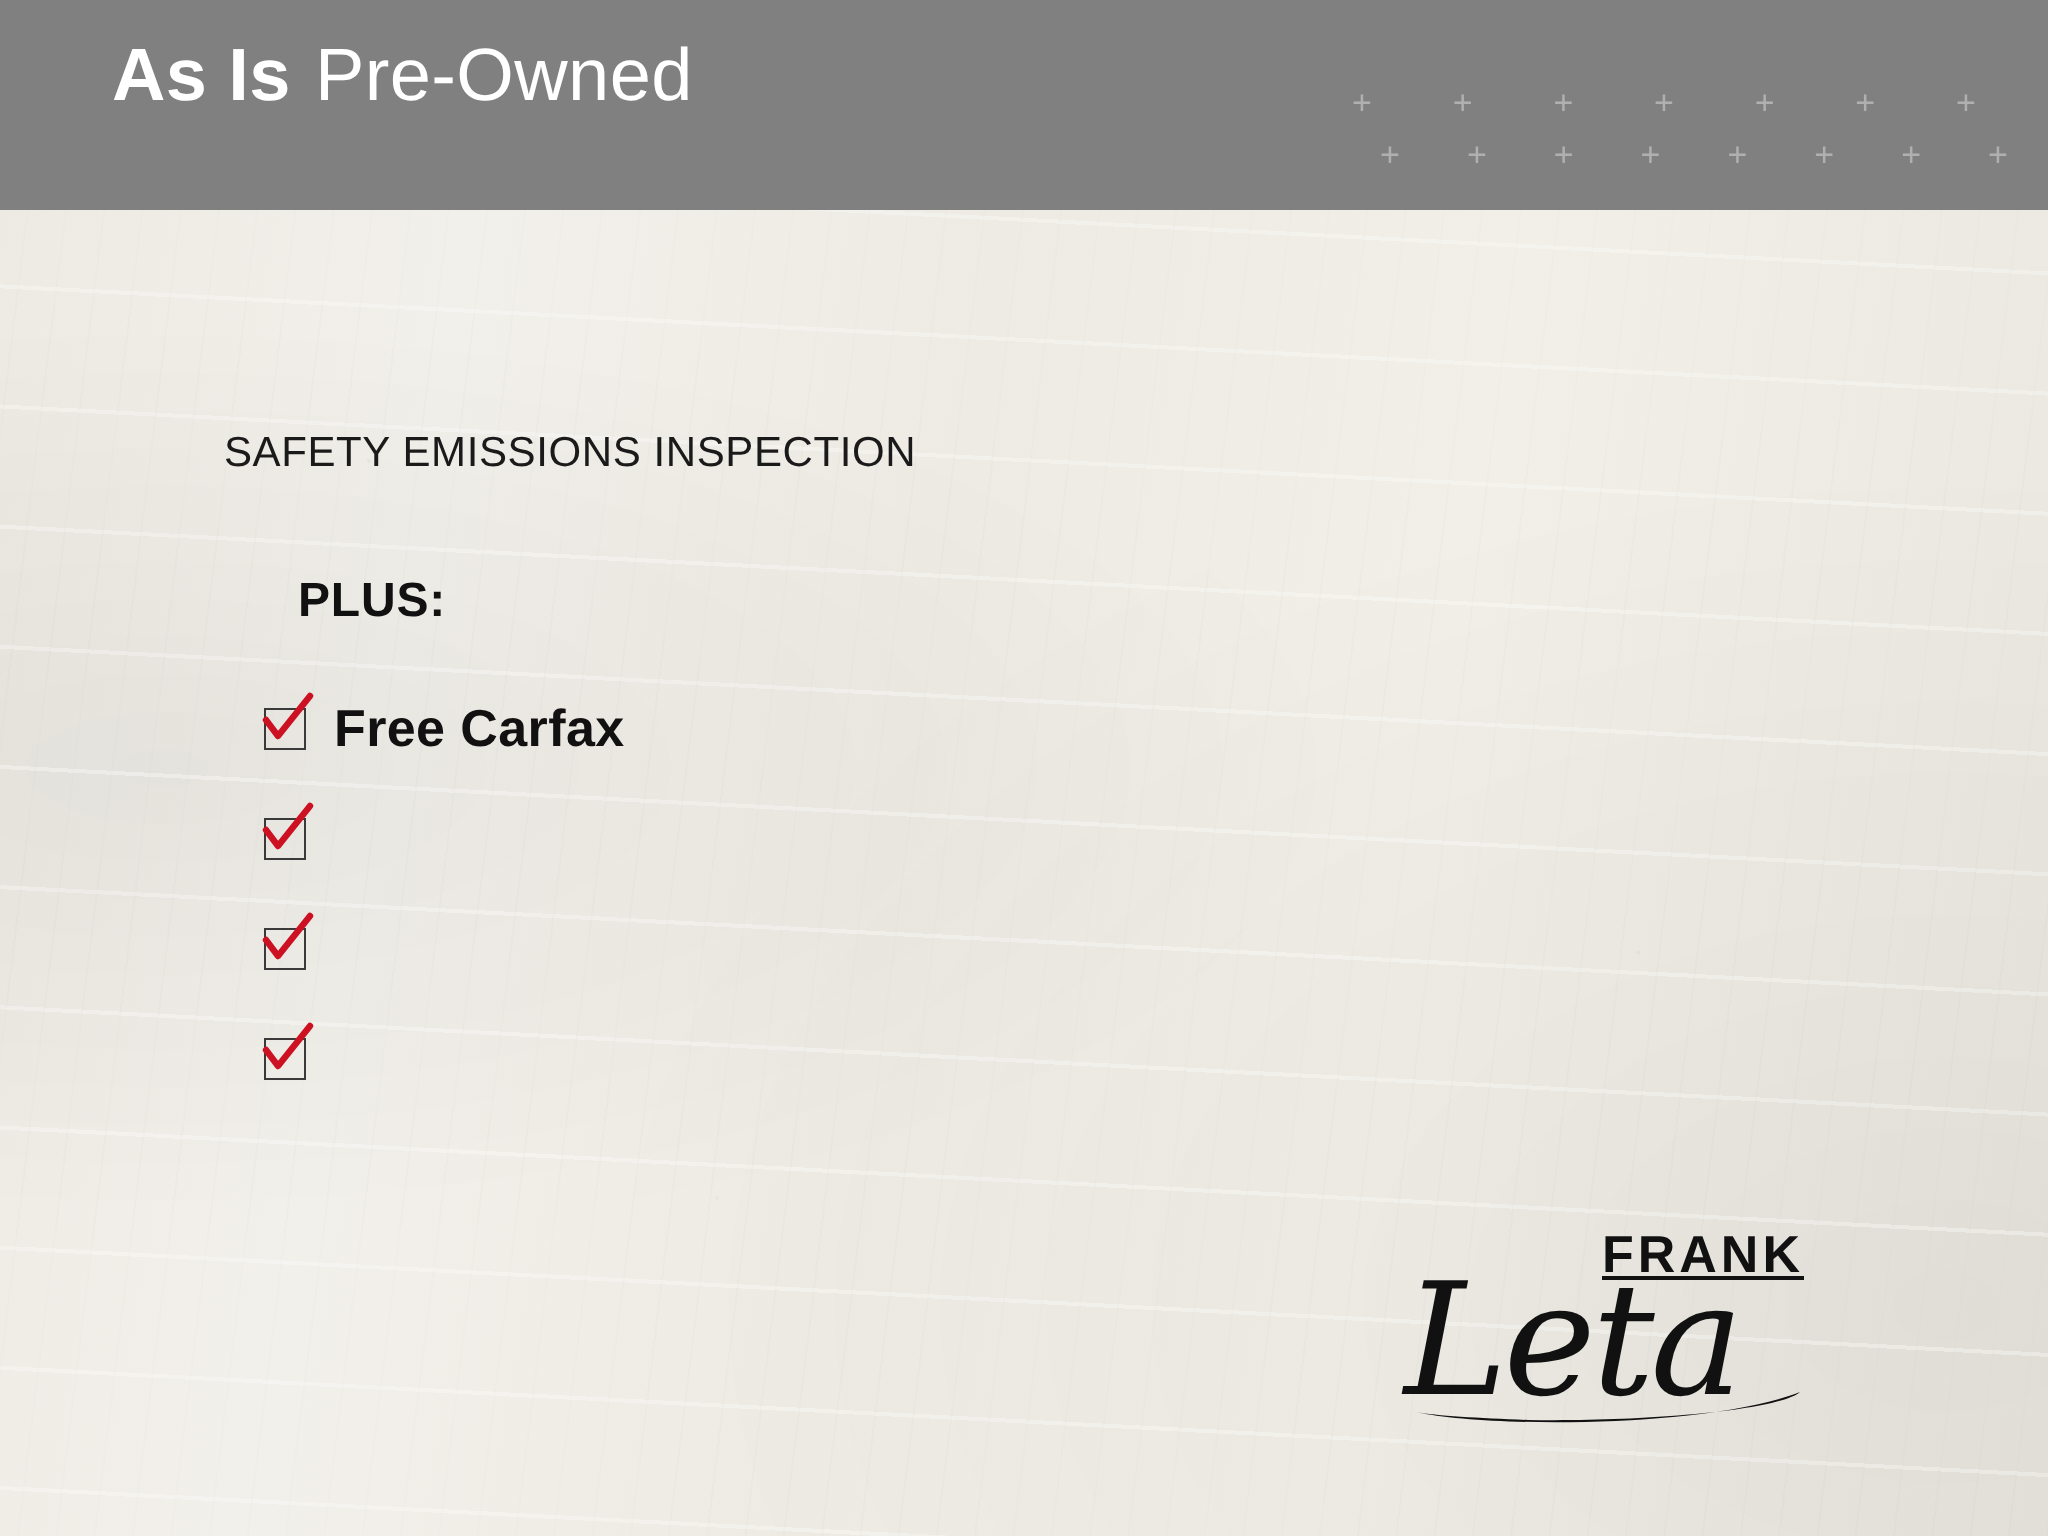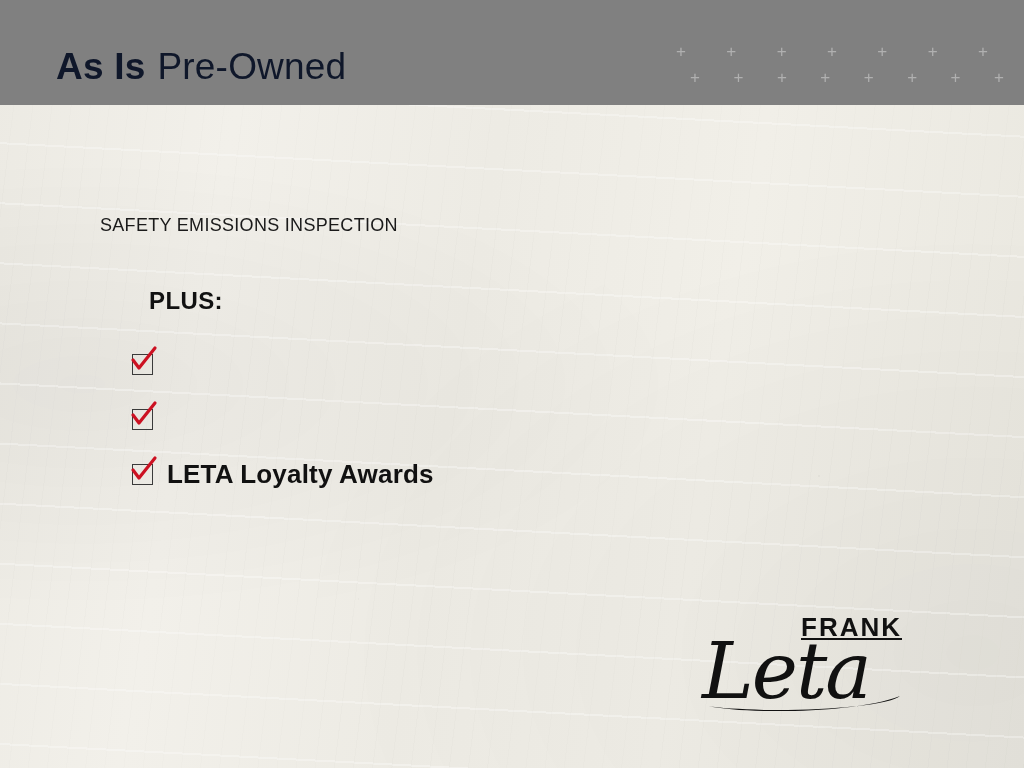--- a/index.html
+++ b/index.html
@@ -46,24 +46,24 @@
     left: 0;
     width: 1024px;
     height: 105px;
     background: #808080;
     overflow: hidden;
   }
 
   .header-title {
     position: absolute;
     left: 56px;
-    top: 45px;
+    top: 16px;
     font-size: 37px;
     line-height: 44px;
-    color: #0f172a;
+    color: #ffffff;
     letter-spacing: 0.2px;
     white-space: nowrap;
   }
   .header-title .strong {
     font-weight: bold;
   }
   .header-title .light {
     font-weight: normal;
     margin-left: 12px;
   }
@@ -101,23 +101,23 @@
   .body-area {
     position: absolute;
     left: 0;
     top: 105px;
     width: 1024px;
     height: 663px;
   }
 
   .headline {
     position: absolute;
-    left: 100px;
+    left: 112px;
     top: 110px;
-    font-size: 18px;
+    font-size: 21px;
     color: #1a1a1a;
     letter-spacing: 0.3px;
     white-space: nowrap;
   }
 
   .plus-label {
     position: absolute;
     left: 116px;
     top: 182px;
     font-size: 24px;
@@ -238,35 +238,42 @@
     <div class="headline">SAFETY EMISSIONS INSPECTION</div>
     <div class="plus-label">PLUS:</div>
 
     <div class="check-list">
       <div class="check-item">
         <span class="checkbox">
           <svg viewBox="0 0 28 28" aria-hidden="true">
               <path d="M3 14 L9 22 L25 2" fill="none" stroke="#cc1122" stroke-width="3.2" stroke-linecap="round" stroke-linejoin="round"></path>
             </svg>
         </span>
-      </div>
-      <div class="check-item">
-        <span class="checkbox">
-          <svg viewBox="0 0 28 28" aria-hidden="true">
-              <path d="M3 14 L9 22 L25 2" fill="none" stroke="#cc1122" stroke-width="3.2" stroke-linecap="round" stroke-linejoin="round"></path>
-            </svg>
-        </span>
-      </div>
-      <div class="check-item">
-        <span class="checkbox">
-          <svg viewBox="0 0 28 28" aria-hidden="true">
-              <path d="M3 14 L9 22 L25 2" fill="none" stroke="#cc1122" stroke-width="3.2" stroke-linecap="round" stroke-linejoin="round"></path>
-            </svg>
-        </span>
-        <span class="check-text">LETA Loyalty Awards</span>
+        <span class="check-text">Free Carfax</span>
+      </div>
+      <div class="check-item">
+        <span class="checkbox">
+          <svg viewBox="0 0 28 28" aria-hidden="true">
+              <path d="M3 14 L9 22 L25 2" fill="none" stroke="#cc1122" stroke-width="3.2" stroke-linecap="round" stroke-linejoin="round"></path>
+            </svg>
+        </span>
+      </div>
+      <div class="check-item">
+        <span class="checkbox">
+          <svg viewBox="0 0 28 28" aria-hidden="true">
+              <path d="M3 14 L9 22 L25 2" fill="none" stroke="#cc1122" stroke-width="3.2" stroke-linecap="round" stroke-linejoin="round"></path>
+            </svg>
+        </span>
+      </div>
+      <div class="check-item">
+        <span class="checkbox">
+          <svg viewBox="0 0 28 28" aria-hidden="true">
+              <path d="M3 14 L9 22 L25 2" fill="none" stroke="#cc1122" stroke-width="3.2" stroke-linecap="round" stroke-linejoin="round"></path>
+            </svg>
+        </span>
       </div>
     </div>
 
     <div class="logo">
       <span class="logo-frank">FRANK</span>
       <span class="logo-leta">Leta</span>
       <svg class="logo-swash" viewBox="0 0 206 26" aria-hidden="true">
         <path d="M4 18 C 40 26, 150 26, 196 8 C 186 17, 120 23, 60 22 C 36 21, 14 20, 4 18 Z" fill="#111111"></path>
       </svg>
     </div>

